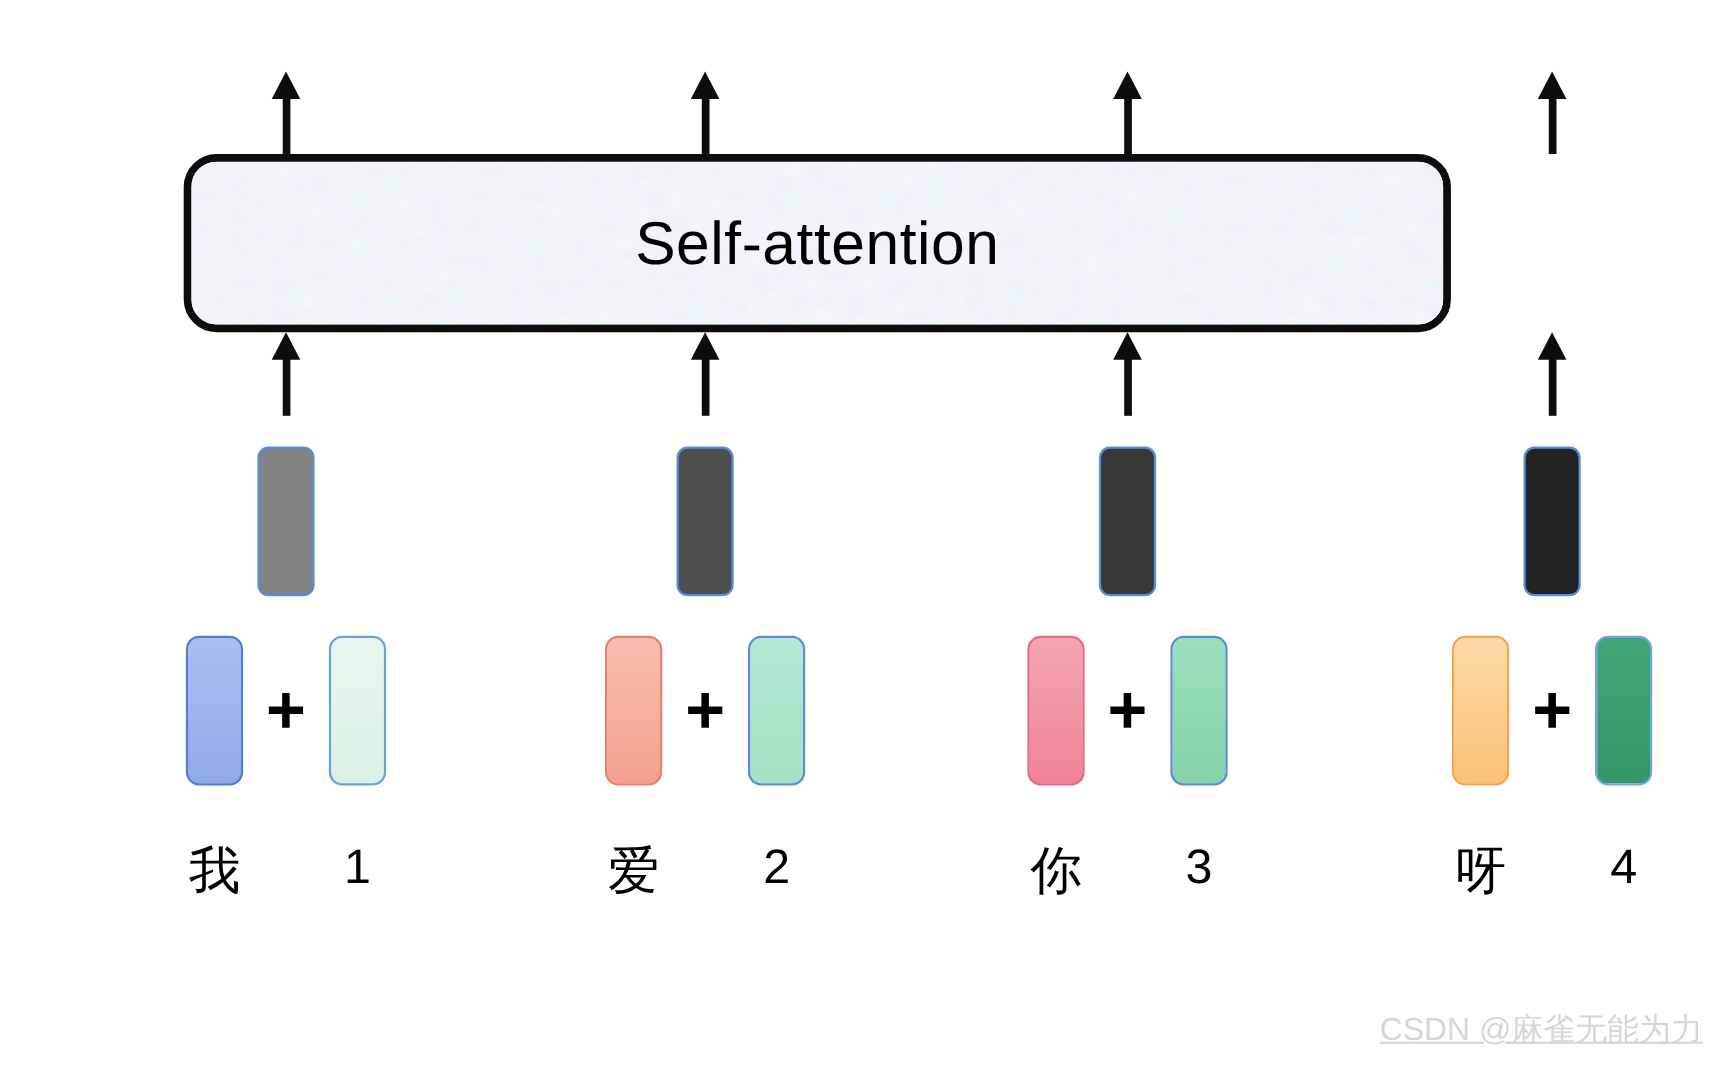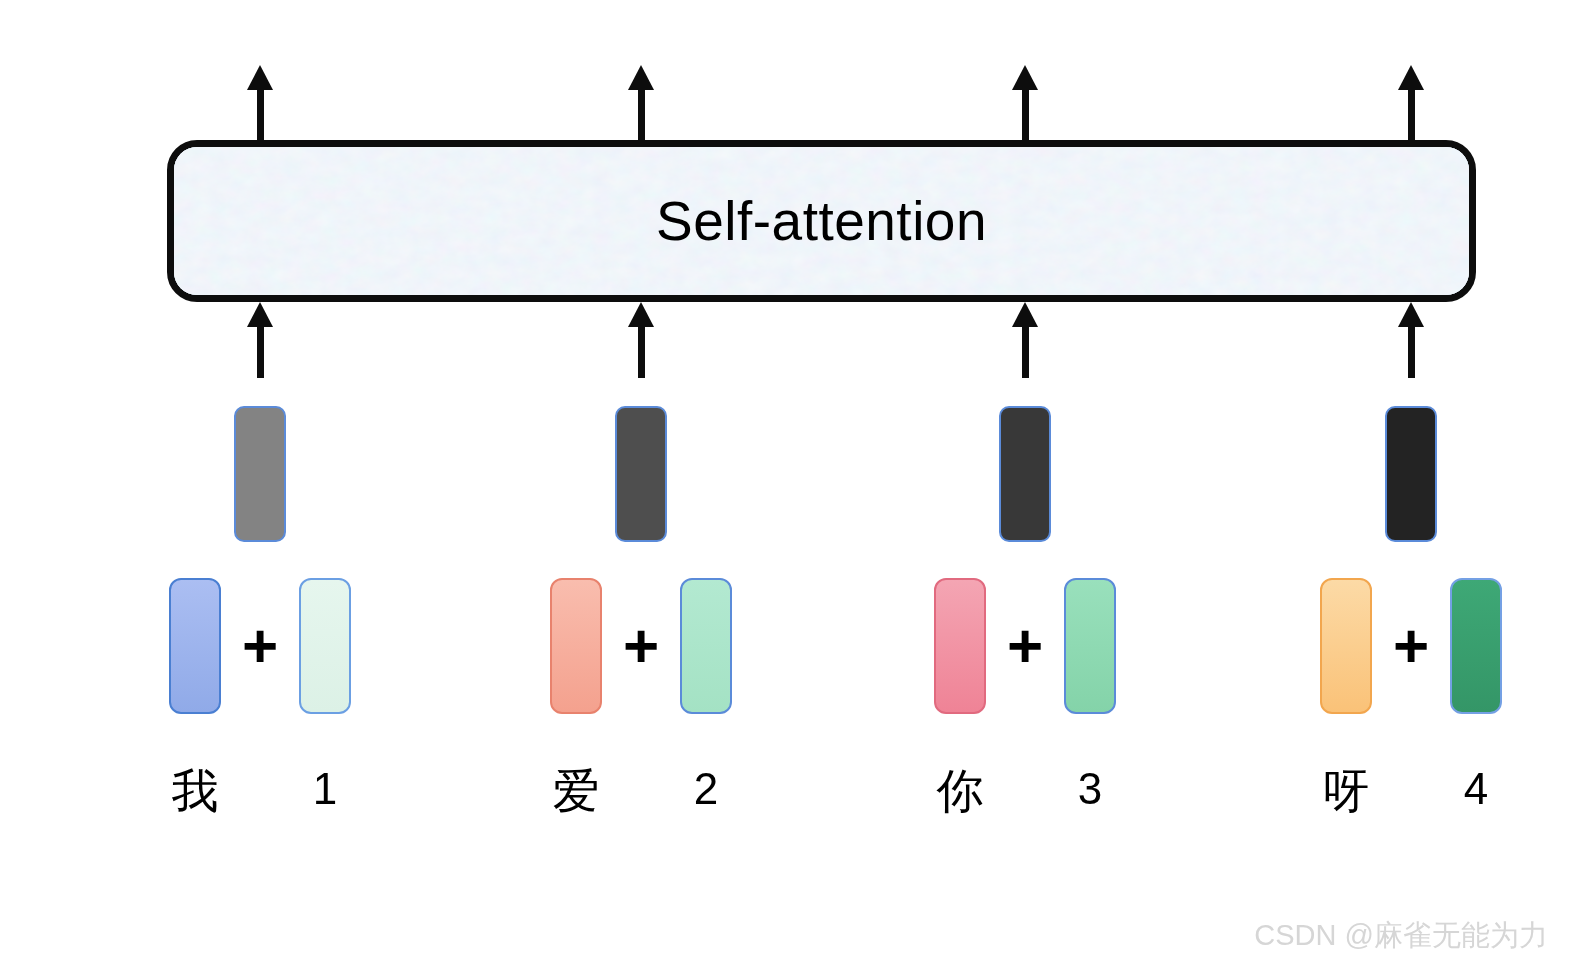--- a/index.html
+++ b/index.html
@@ -14,21 +14,21 @@
     height: 968px;
     background: #ffffff;
     overflow: hidden;
   }
 
   
   .attn-box {
     position: absolute;
     left: 167px;
     top: 140px;
-    width: 1309px;
+    width: 1152px;
     height: 162px;
     box-sizing: border-box;
     border: 7px solid var(--box-border, #0d0d0d);
     border-radius: 30px;
     overflow: hidden;
     background: var(--box-fill, #dde9f6);
   }
   .box-texture {
     position: absolute;
     inset: 0;
@@ -130,20 +130,21 @@
   .pos-label  { left: 195px; top: 764px; font-size: 44px; }
 
   
   .watermark {
     position: absolute;
     right: 26px;
     bottom: 12px;
     font-size: 29px;
     color: var(--watermark-text, #d6d6d6);
     white-space: nowrap;
+    text-decoration: underline;
   }
 </style>
 </head>
 <body>
 
 <div class="canvas">
 
   <div class="attn-box">
     <svg class="box-texture" xmlns="http://www.w3.org/2000/svg" preserveAspectRatio="none">
       <defs>

